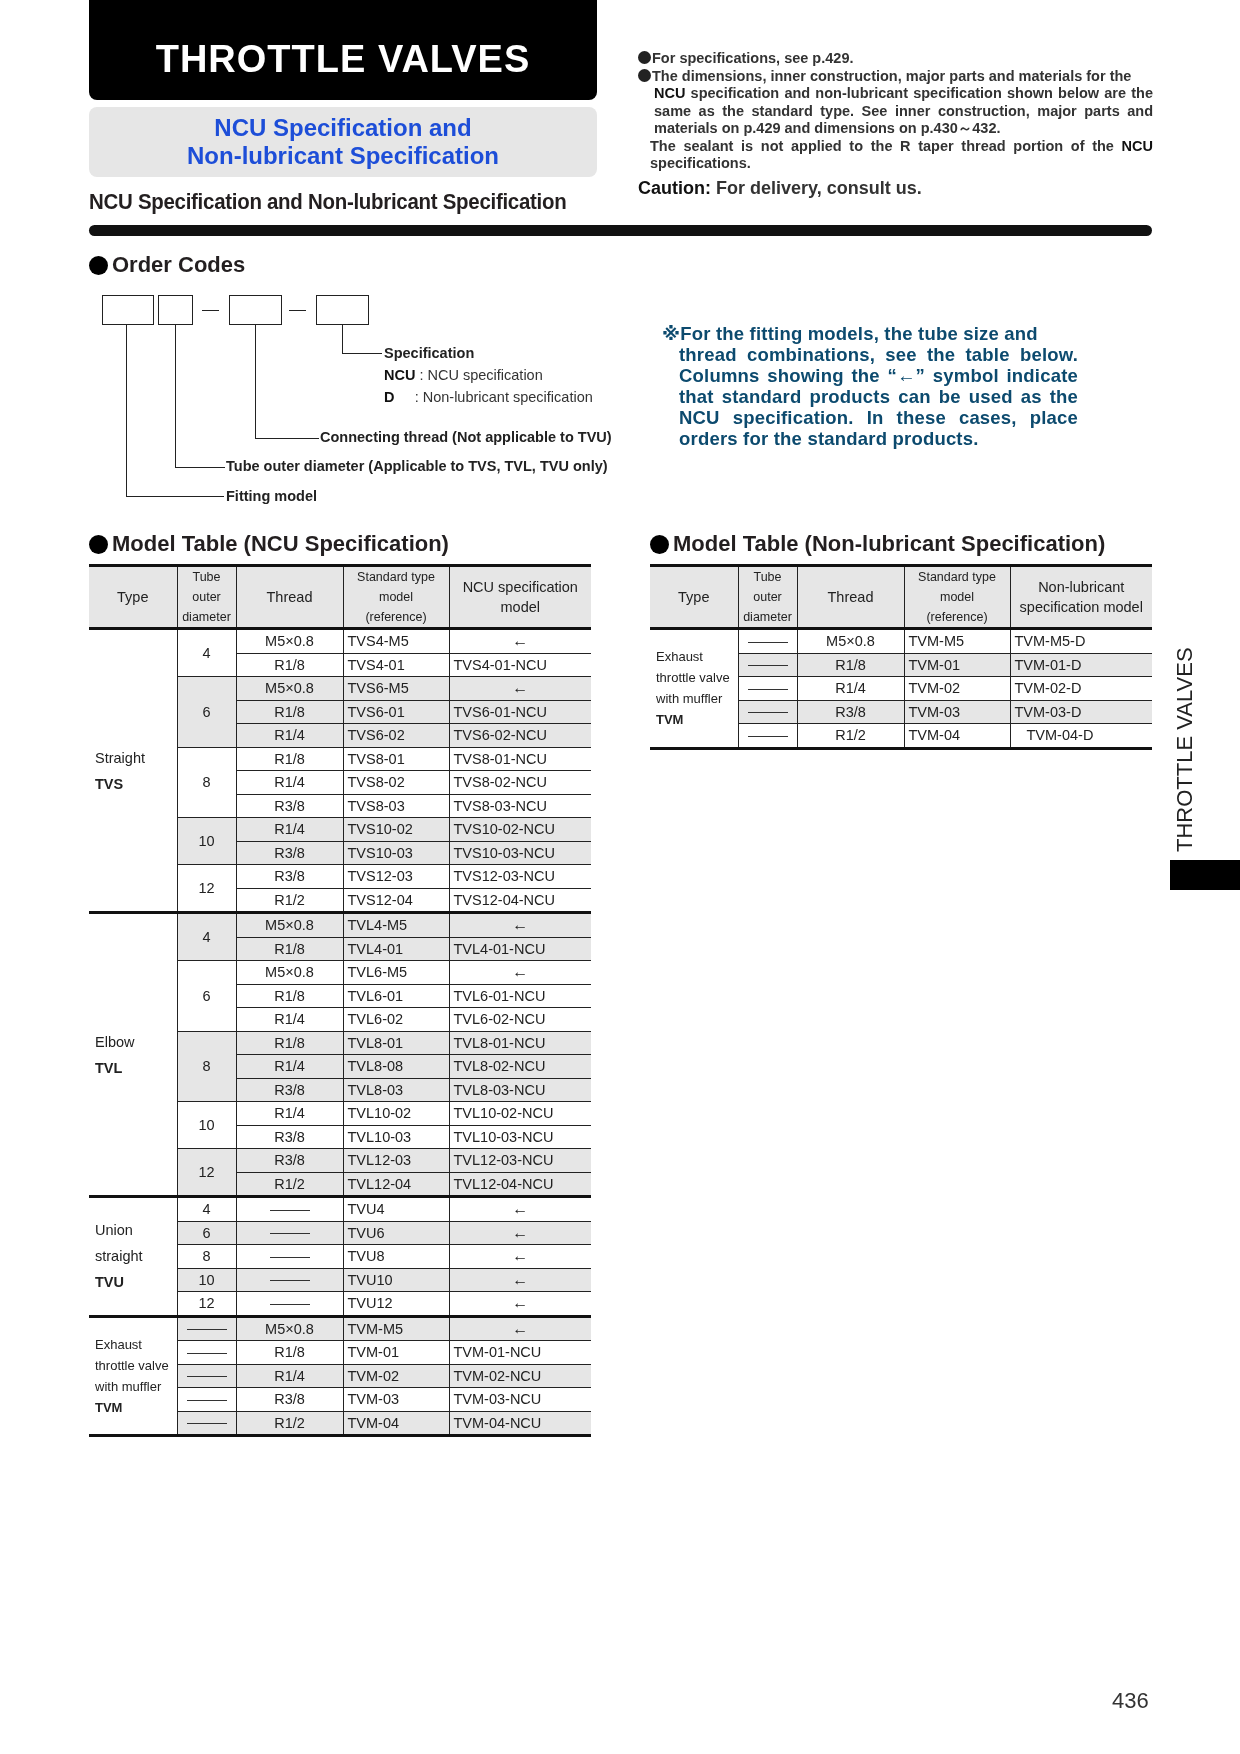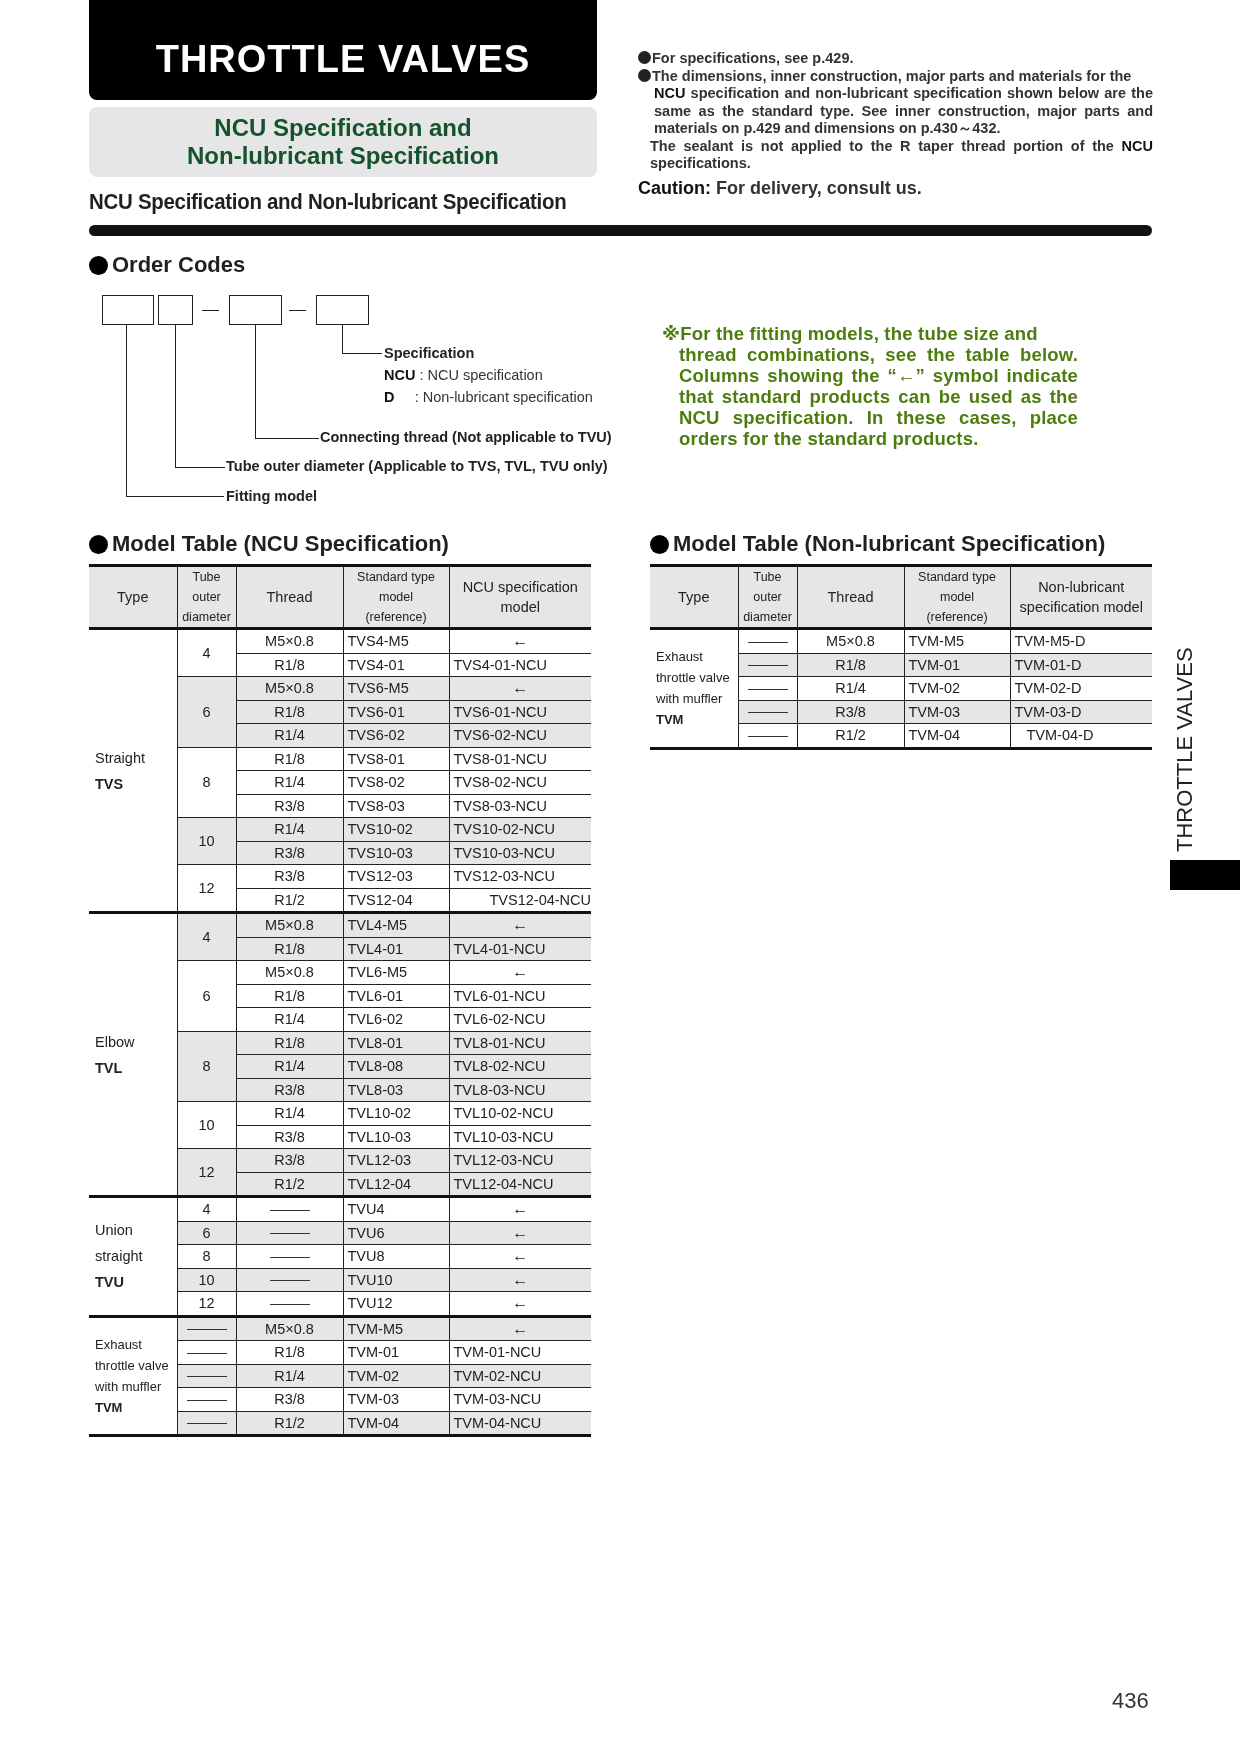--- a/index.html
+++ b/index.html
@@ -6,21 +6,21 @@
   body { width:1240px; height:1754px; position:relative; overflow:hidden;
          font-family:"Liberation Sans", "DejaVu Sans", sans-serif; color:#231f20; }
   .abs { position:absolute; }
 
   
   .title-box { left:89px; top:0; width:508px; height:100px; background:#000;
                border-radius:0 0 8px 8px; display:flex; align-items:center; justify-content:center; }
   .title-box span { color:#fff; font-weight:bold; font-size:38px; letter-spacing:1px; margin-top:18px; }
   .sub-box { left:89px; top:107px; width:508px; height:70px; background:#e6e6e6; border-radius:8px;
              display:flex; flex-direction:column; align-items:center; justify-content:center; }
-  .sub-box span { font-weight:bold; font-size:24px; line-height:28px; color:#14532d; }
+  .sub-box span { font-weight:bold; font-size:24px; line-height:28px; color:#1d4ed8; }
   .heading-line { left:89px; top:189px; font-weight:bold; font-size:22px; letter-spacing:-0.3px; transform:scaleX(0.93); transform-origin:left; }
 
   .notes { left:638px; top:50px; width:515px; font-size:14.5px; line-height:17.5px; color:#333; }
   .notes p { margin:0; text-align:justify;font-weight:bold; }
   .notes .bullet { display:inline-block; width:13px; height:13px; background:#222; border-radius:50%; vertical-align:-1px; margin-right:1px; }
   .notes .indent { padding-left:16px; }
   .notes .indent2 { padding-left:12px; }
   .notes b { color:#111; }
   .notes .caution { margin-top:7px; font-size:18px; }
 
@@ -31,21 +31,21 @@
 
   
   .code-box { border:1.2px solid #222; background:#fff; height:28px; top:295px; }
   .dash { height:1.2px; background:#222; top:310px; width:17px; }
   .vline { width:1.2px; background:#222; }
   .hline { height:1.2px; background:#222; }
   .oc-label { font-weight:bold; font-size:14.5px; color:#222; white-space:nowrap; }
   .oc-sub { font-size:14.5px; color:#333; white-space:nowrap; }
   .oc-sub b { color:#111; }
 
-  .fit-note { left:662px; top:323px; width:416px; font-weight:bold; font-size:18.5px; line-height:21px; color:#4d7c0f; letter-spacing:0.2px; }
+  .fit-note { left:662px; top:323px; width:416px; font-weight:bold; font-size:18.5px; line-height:21px; color:#0c4a6e; letter-spacing:0.2px; }
   .fit-note p { margin:0; text-align:justify; text-align-last:left; }
   .fit-note .ind { padding-left:17px; }
 
   
   table.mt { position:absolute; border-collapse:collapse; font-size:14.5px; color:#222; }
   table.mt th { background:#e6e6e6; font-weight:normal; border-top:3px solid #111; border-bottom:3px solid #111;
                 border-left:1px solid #222; height:44px; padding:0; line-height:20px; }
   table.mt th:first-child { border-left:none; }
   table.mt td { border-left:1px solid #222; border-bottom:1px solid #222; height:22.5px; padding:0 0 0 0; line-height:18px; }
   table.mt td.type { border-left:none; vertical-align:middle; padding-left:6px; font-size:14.5px; line-height:26px; }
@@ -210,21 +210,21 @@
       </tr>
       <tr>
         <td class="c" rowspan="2" style="border-bottom: 3px solid rgb(17, 17, 17);">12</td>
         <td class="c">R3/8</td>
         <td class="l">TVS12-03</td>
         <td class="l">TVS12-03-NCU</td>
       </tr>
       <tr>
         <td class="c" style="border-bottom: 3px solid rgb(17, 17, 17);">R1/2</td>
         <td class="l" style="border-bottom: 3px solid rgb(17, 17, 17);">TVS12-04</td>
-        <td class="l" style="border-bottom: 3px solid rgb(17, 17, 17); text-align: right;">TVS12-04-NCU</td>
+        <td class="l" style="border-bottom: 3px solid rgb(17, 17, 17);">TVS12-04-NCU</td>
       </tr>
       <tr>
         <td class="type" rowspan="12">
           <div>Elbow</div>
           <div style="font-weight: bold;">TVL</div>
         </td>
         <td class="c shd" rowspan="2">4</td>
         <td class="c shd">M5×0.8</td>
         <td class="l shd">TVL4-M5</td>
         <td class="arrow shd">←</td>

